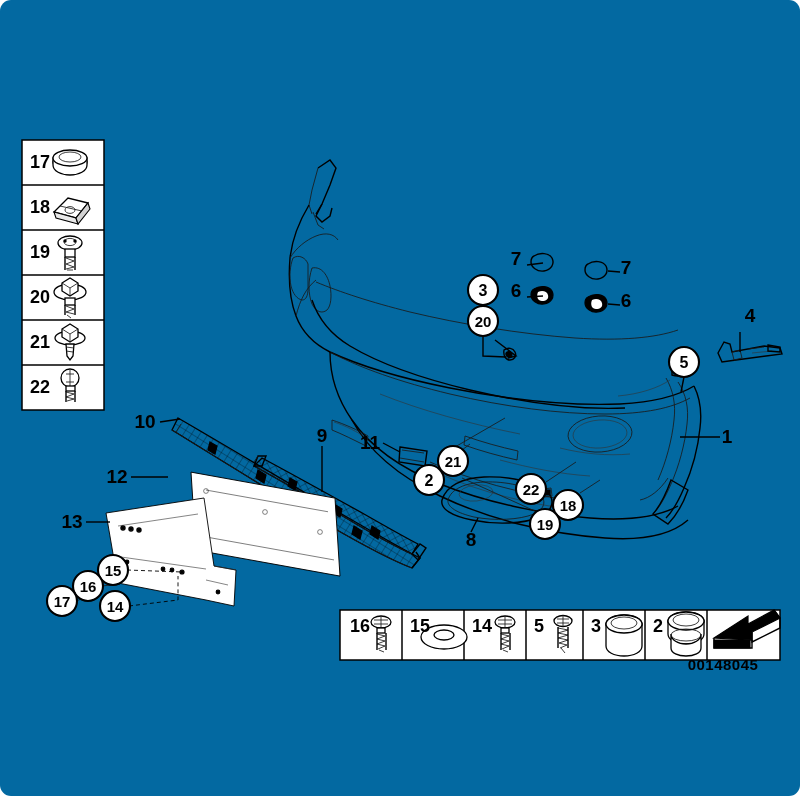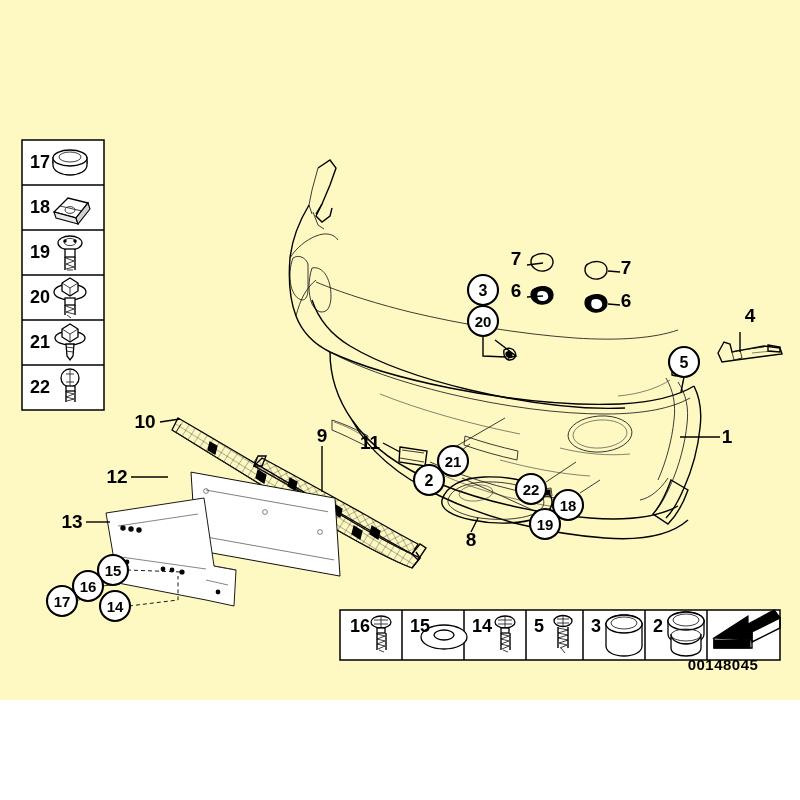--- a/index.html
+++ b/index.html
@@ -6,23 +6,24 @@
     margin: 0;
     padding: 0;
     background: #ffffff;
   }
   body {
     font-family: "Liberation Sans", sans-serif;
   }
   #stage {
     position: relative;
     width: 800px;
-    height: 700px;
-    background: #fef9c3;
+    height: 796px;
+    background: #0369a1;
     overflow: hidden;
+    border-radius: 11px;
   }
   #stage svg {
     position: absolute;
     left: 0;
     top: 0;
   }
   .lbl {
     font-family: "Liberation Sans", sans-serif;
     font-weight: bold;
     fill: #000000;

